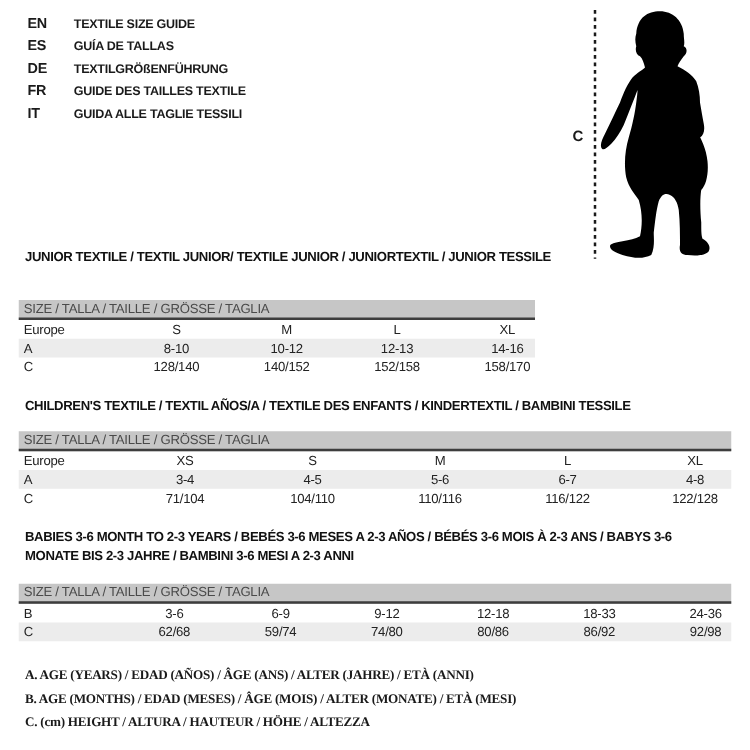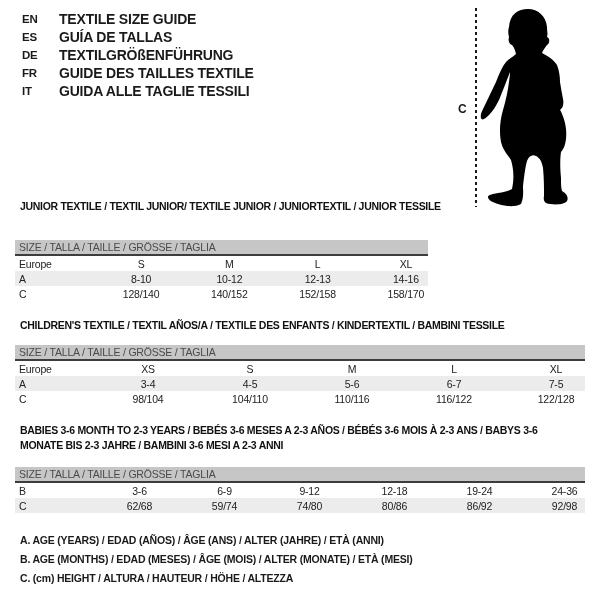--- a/index.html
+++ b/index.html
@@ -8,21 +8,21 @@
   }
   html,body{margin:0;padding:0;}
   body{
     width:600px;height:600px;position:relative;background:#ffffff;
     font-family:"Liberation Sans", sans-serif;color:var(--text);overflow:hidden;
   }
   
   .lang-block{position:absolute;left:22px;top:10px;}
   .lang-row{display:flex;height:18px;align-items:center;}
   .lang-code{width:37px;font-weight:bold;font-size:11.5px;letter-spacing:-0.2px;}
-  .lang-title{font-weight:bold;font-size:14px;letter-spacing:-0.2px;white-space:nowrap;}
+  .lang-title{font-weight:bold;font-size:10px;letter-spacing:-0.2px;white-space:nowrap;}
   
   .figure{position:absolute;left:450px;top:0;width:150px;height:215px;}
   .figure-label{position:absolute;left:8px;top:102px;font-weight:bold;font-size:12px;}
   .figure svg{position:absolute;left:20px;top:0;}
   
   .section-title{position:absolute;font-weight:bold;font-size:10.5px;letter-spacing:-0.3px;color:#111;}
   #t1-title{left:20px;top:200px;white-space:nowrap;}
   #t2-title{left:20px;top:319px;white-space:nowrap;}
   #t3-title{left:20px;top:423px;width:530px;line-height:14.5px;}
   
@@ -34,21 +34,21 @@
     height:14px;line-height:14px;background:var(--band);
     border-bottom:2px solid var(--band-border);
     font-size:10.5px;color:var(--band-text);padding-left:4px;letter-spacing:-0.2px;
   }
   .trow{display:flex;height:15px;align-items:center;font-size:10.5px;color:#222;letter-spacing:-0.2px;gap:44px;}
   .trow.stripe{background:var(--stripe);}
   .tlabel{width:56px;padding-left:4px;}
   .tcell{flex:1;text-align:center;}
   
   .notes{position:absolute;left:20px;top:531px;}
-  .note-line{height:19px;line-height:19px;font-weight:bold;font-size:10.5px;letter-spacing:-0.2px;white-space:nowrap;}
+  .note-line{height:19px;line-height:19px;font-weight:bold;font-size:10.5px;letter-spacing:-0.2px;white-space:nowrap;font-family:Liberation Serif, serif;}
 </style>
 </head>
 <body>
 
 <div class="lang-block">
   <div class="lang-row">
     <span class="lang-code">EN</span>
     <span class="lang-title">TEXTILE SIZE GUIDE</span>
   </div>
   <div class="lang-row">
@@ -161,44 +161,44 @@
         <span class="tcell">M</span>
         <span class="tcell">L</span>
         <span class="tcell">XL</span>
       </div>
       <div class="trow stripe">
         <span class="tlabel">A</span>
         <span class="tcell">3-4</span>
         <span class="tcell">4-5</span>
         <span class="tcell">5-6</span>
         <span class="tcell">6-7</span>
-        <span class="tcell">7-5</span>
+        <span class="tcell">4-8</span>
       </div>
       <div class="trow">
         <span class="tlabel">C</span>
-        <span class="tcell">98/104</span>
+        <span class="tcell">71/104</span>
         <span class="tcell">104/110</span>
         <span class="tcell">110/116</span>
         <span class="tcell">116/122</span>
         <span class="tcell">122/128</span>
       </div>
     </div>
 </div>
 
 <div class="section-title" id="t3-title">BABIES 3-6 MONTH TO 2-3 YEARS / BEBÉS 3-6 MESES A 2-3 AÑOS / BÉBÉS 3-6 MOIS À 2-3 ANS / BABYS 3-6 MONATE BIS 2-3 JAHRE / BAMBINI 3-6 MESI A 2-3 ANNI</div>
 <div class="size-table" id="t3">
   <div class="tband">SIZE / TALLA / TAILLE / GRÖSSE / TAGLIA</div>
   <div>
       <div class="trow">
         <span class="tlabel">B</span>
         <span class="tcell">3-6</span>
         <span class="tcell">6-9</span>
         <span class="tcell">9-12</span>
         <span class="tcell">12-18</span>
-        <span class="tcell">19-24</span>
+        <span class="tcell">18-33</span>
         <span class="tcell">24-36</span>
       </div>
       <div class="trow stripe">
         <span class="tlabel">C</span>
         <span class="tcell">62/68</span>
         <span class="tcell">59/74</span>
         <span class="tcell">74/80</span>
         <span class="tcell">80/86</span>
         <span class="tcell">86/92</span>
         <span class="tcell">92/98</span>

